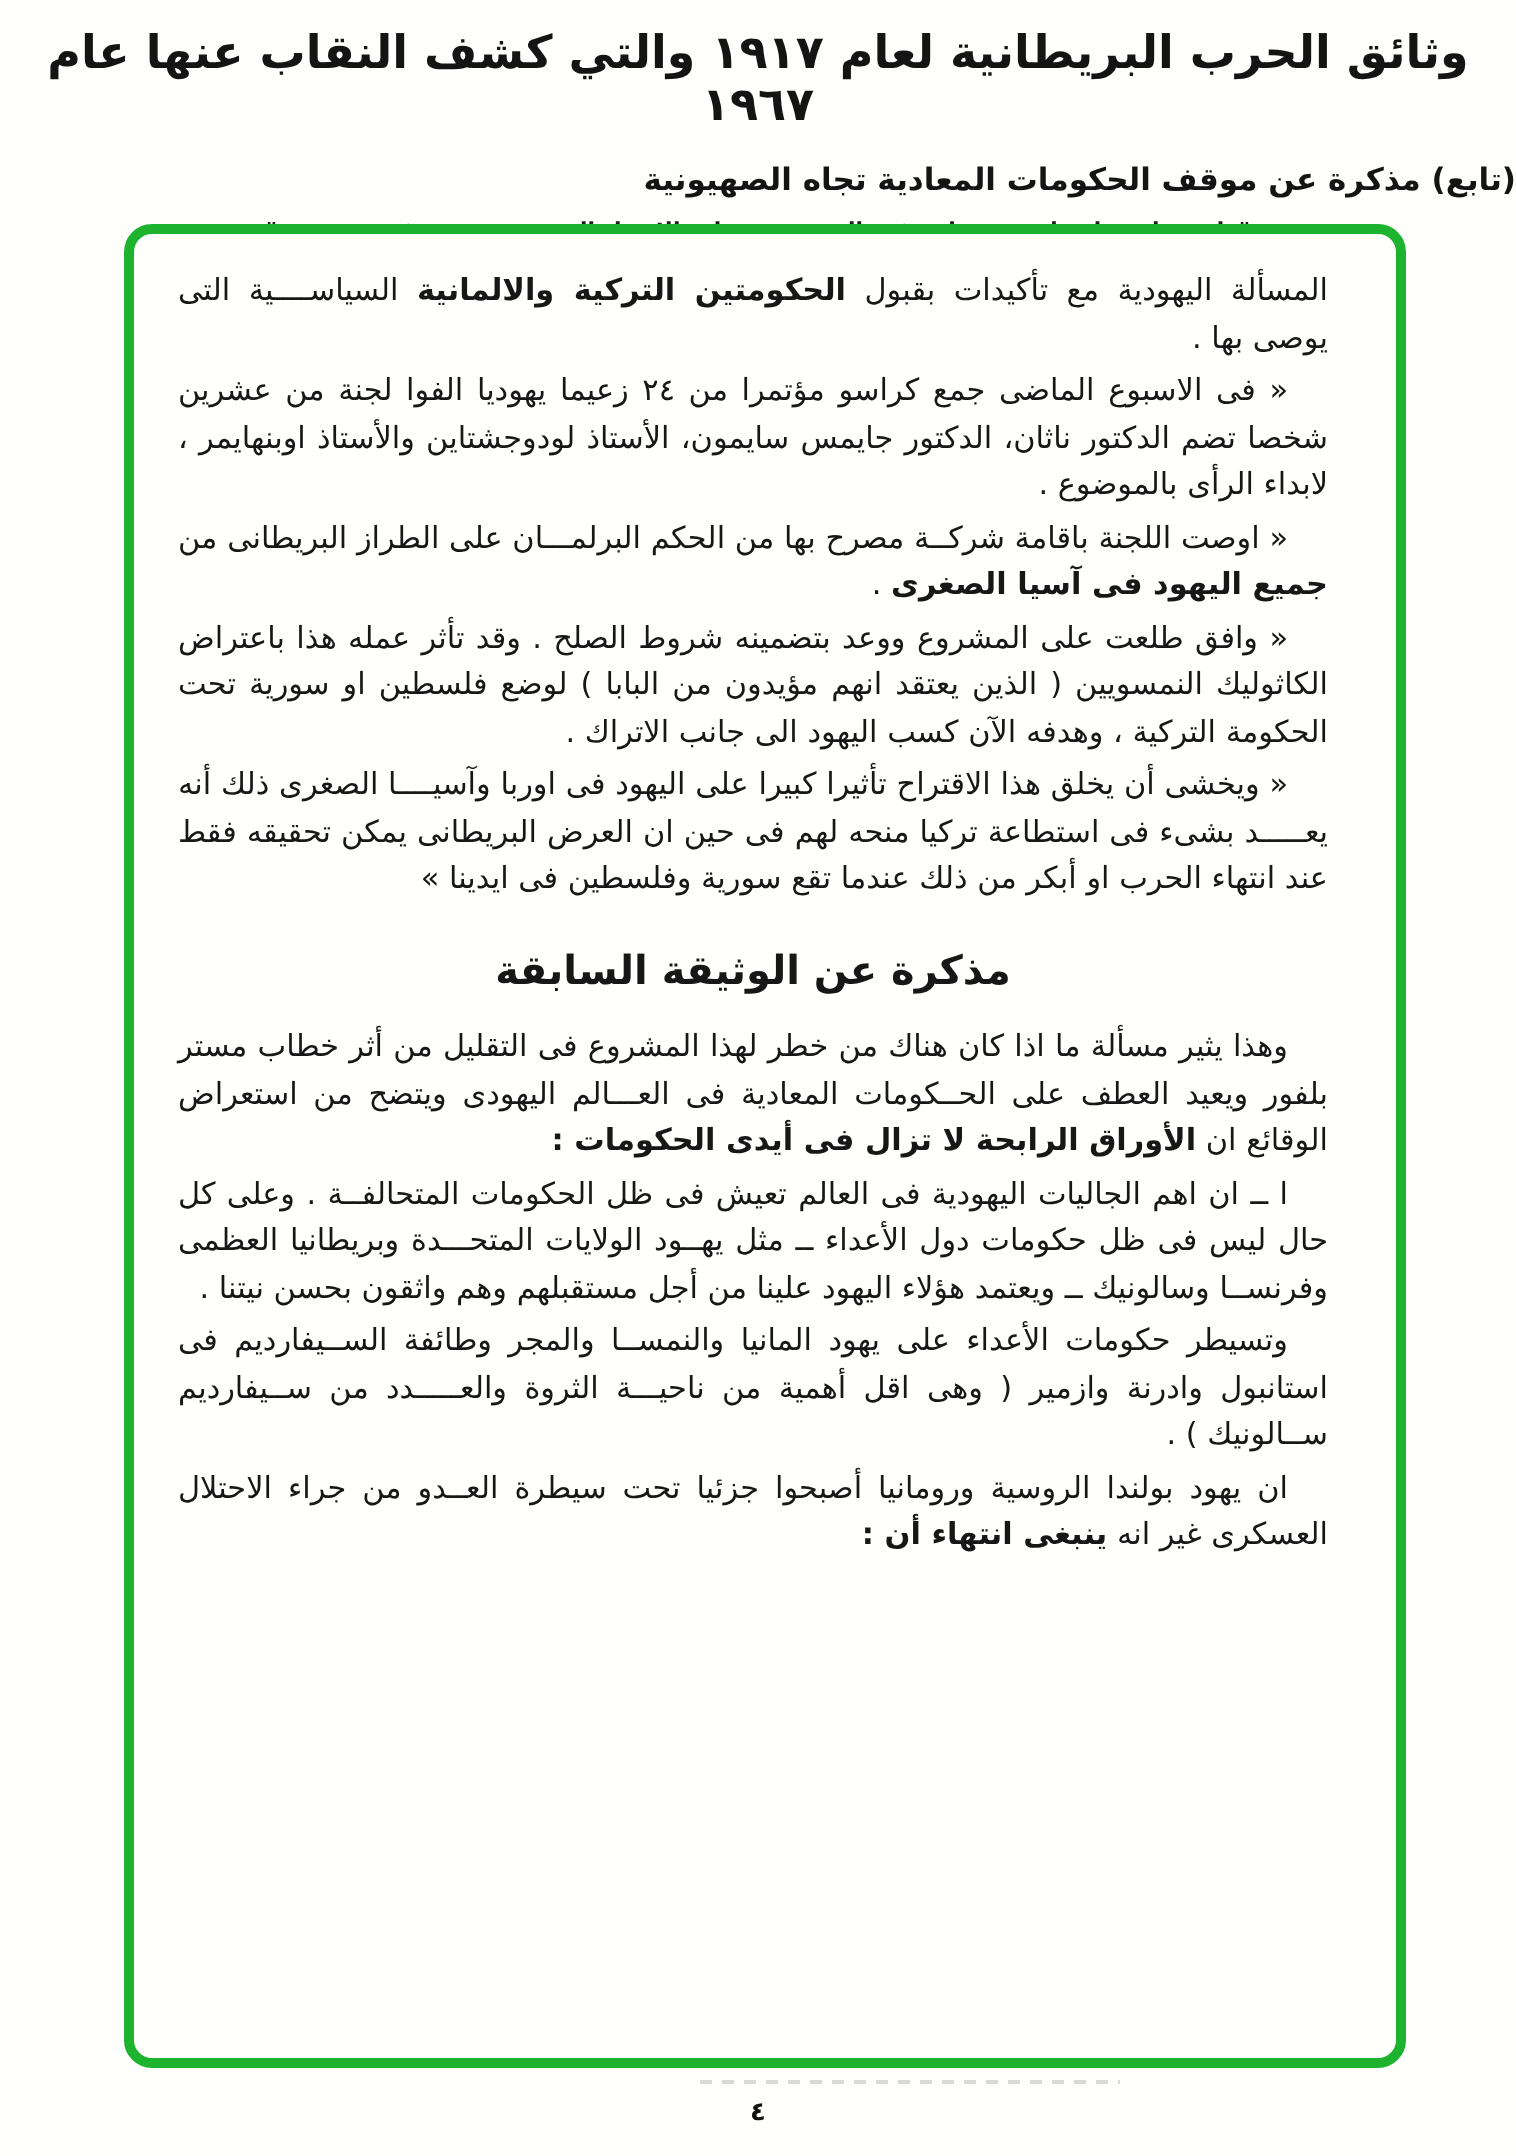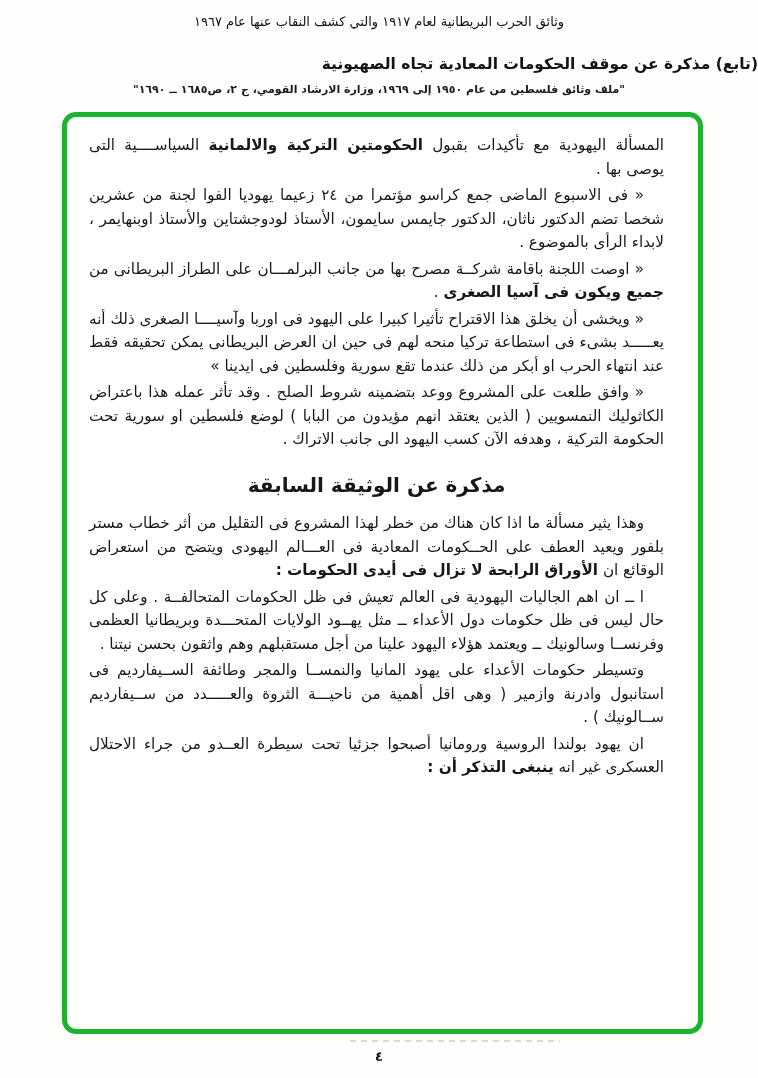--- a/index.html
+++ b/index.html
@@ -13,21 +13,21 @@
   }
   .page {
     position: absolute; inset: 0;
     background: #fefefd;
   }
   
   .header {
     position: absolute; top: 14px; left: 0; width: 758px;
     direction: rtl; text-align: center;
   }
-  .h-line1 { font-size: 13px; font-weight: normal; letter-spacing: 0.2px; margin-bottom: 26px; }
+  .h-line1 { font-size: 23px; font-weight: bold; letter-spacing: 0.2px; margin-bottom: 15px; }
   .h-line2 { font-size: 15.5px; font-weight: bold; margin-bottom: 10px; text-align: right; }
   .h-line3 { font-size: 11px; font-weight: bold; color: #1b1b1b; }
   
   .doc-box {
     position: absolute; left: 62px; top: 112px;
     width: 641px; height: 922px;
     border: 5px solid #1db32f;
     border-radius: 14px;
     padding: 14px 34px 8px 22px;
     overflow: hidden;
@@ -72,37 +72,37 @@
     <div class="h-line3">"ملف وثائق فلسطين من عام ١٩٥٠ إلى ١٩٦٩، وزارة الارشاد القومي، ج ٢، ص١٦٨٥ ــ ١٦٩٠"</div>
   </div>
 
   <div class="doc-box">
     <div class="doc-text">
 
       <p class="para flush"><span>المسألة اليهودية مع تأكيدات بقبول </span><span class="bold-run">الحكومتين التركية والالمانية</span><span> السياســــية التى يوصى بها .</span></p>
 
       <p class="para">« فى الاسبوع الماضى جمع كراسو مؤتمرا من ٢٤ زعيما يهوديا الفوا لجنة من عشرين شخصا تضم الدكتور ناثان، الدكتور جايمس سايمون، الأستاذ لودوجشتاين والأستاذ اوبنهايمر ، لابداء الرأى بالموضوع .</p>
 
-      <p class="para"><span>« اوصت اللجنة باقامة شركــة مصرح بها من جانب البرلمـــان على الطراز البريطانى من </span><span class="bold-run">جميع ويكون فى آسيا الصغرى</span><span> .</span></p>
+      <p class="para"><span>« اوصت اللجنة باقامة شركــة مصرح بها من الحكم البرلمـــان على الطراز البريطانى من </span><span class="bold-run">جميع اليهود فى آسيا الصغرى</span><span> .</span></p>
 
 
+      <p class="para">« وافق طلعت على المشروع ووعد بتضمينه شروط الصلح . وقد تأثر عمله هذا باعتراض الكاثوليك النمسويين ( الذين يعتقد انهم مؤيدون من البابا ) لوضع فلسطين او سورية تحت الحكومة التركية ، وهدفه الآن كسب اليهود الى جانب الاتراك .</p>
+
       <p class="para">« ويخشى أن يخلق هذا الاقتراح تأثيرا كبيرا على اليهود فى اوربا وآسيــــا الصغرى ذلك أنه يعـــــد بشىء فى استطاعة تركيا منحه لهم فى حين ان العرض البريطانى يمكن تحقيقه فقط عند انتهاء الحرب او أبكر من ذلك عندما تقع سورية وفلسطين فى ايدينا »</p>
-
-      <p class="para">« وافق طلعت على المشروع ووعد بتضمينه شروط الصلح . وقد تأثر عمله هذا باعتراض الكاثوليك النمسويين ( الذين يعتقد انهم مؤيدون من البابا ) لوضع فلسطين او سورية تحت الحكومة التركية ، وهدفه الآن كسب اليهود الى جانب الاتراك .</p>
 
       <div class="section-heading">مذكرة عن الوثيقة السابقة</div>
 
 
       <p class="para"><span>وهذا يثير مسألة ما اذا كان هناك من خطر لهذا المشروع فى التقليل من أثر خطاب مستر بلفور ويعيد العطف على الحــكومات المعادية فى العـــالم اليهودى ويتضح من استعراض الوقائع ان </span><span class="bold-run">الأوراق الرابحة لا تزال فى أيدى الحكومات :</span><span></span></p>
 
       <p class="para">ا ــ ان اهم الجاليات اليهودية فى العالم تعيش فى ظل الحكومات المتحالفــة . وعلى كل حال ليس فى ظل حكومات دول الأعداء ــ مثل يهــود الولايات المتحـــدة وبريطانيا العظمى وفرنســا وسالونيك ــ ويعتمد هؤلاء اليهود علينا من أجل مستقبلهم وهم واثقون بحسن نيتنا .</p>
 
       <p class="para">وتسيطر حكومات الأعداء على يهود المانيا والنمســا والمجر وطائفة الســيفارديم فى استانبول وادرنة وازمير ( وهى اقل أهمية من ناحيـــة الثروة والعـــــدد من ســيفارديم ســالونيك ) .</p>
 
-      <p class="para"><span>ان يهود بولندا الروسية ورومانيا أصبحوا جزئيا تحت سيطرة العــدو من جراء الاحتلال العسكرى غير انه </span><span class="bold-run">ينبغى التذكر أن :</span><span></span></p>
+      <p class="para"><span>ان يهود بولندا الروسية ورومانيا أصبحوا جزئيا تحت سيطرة العــدو من جراء الاحتلال العسكرى غير انه </span><span class="bold-run">ينبغى انتهاء أن :</span><span></span></p>
 
     </div>
   </div>
 
   <div class="scan-smudge"></div>
 
   <div class="page-number">٤</div>
 
 </div>
 

